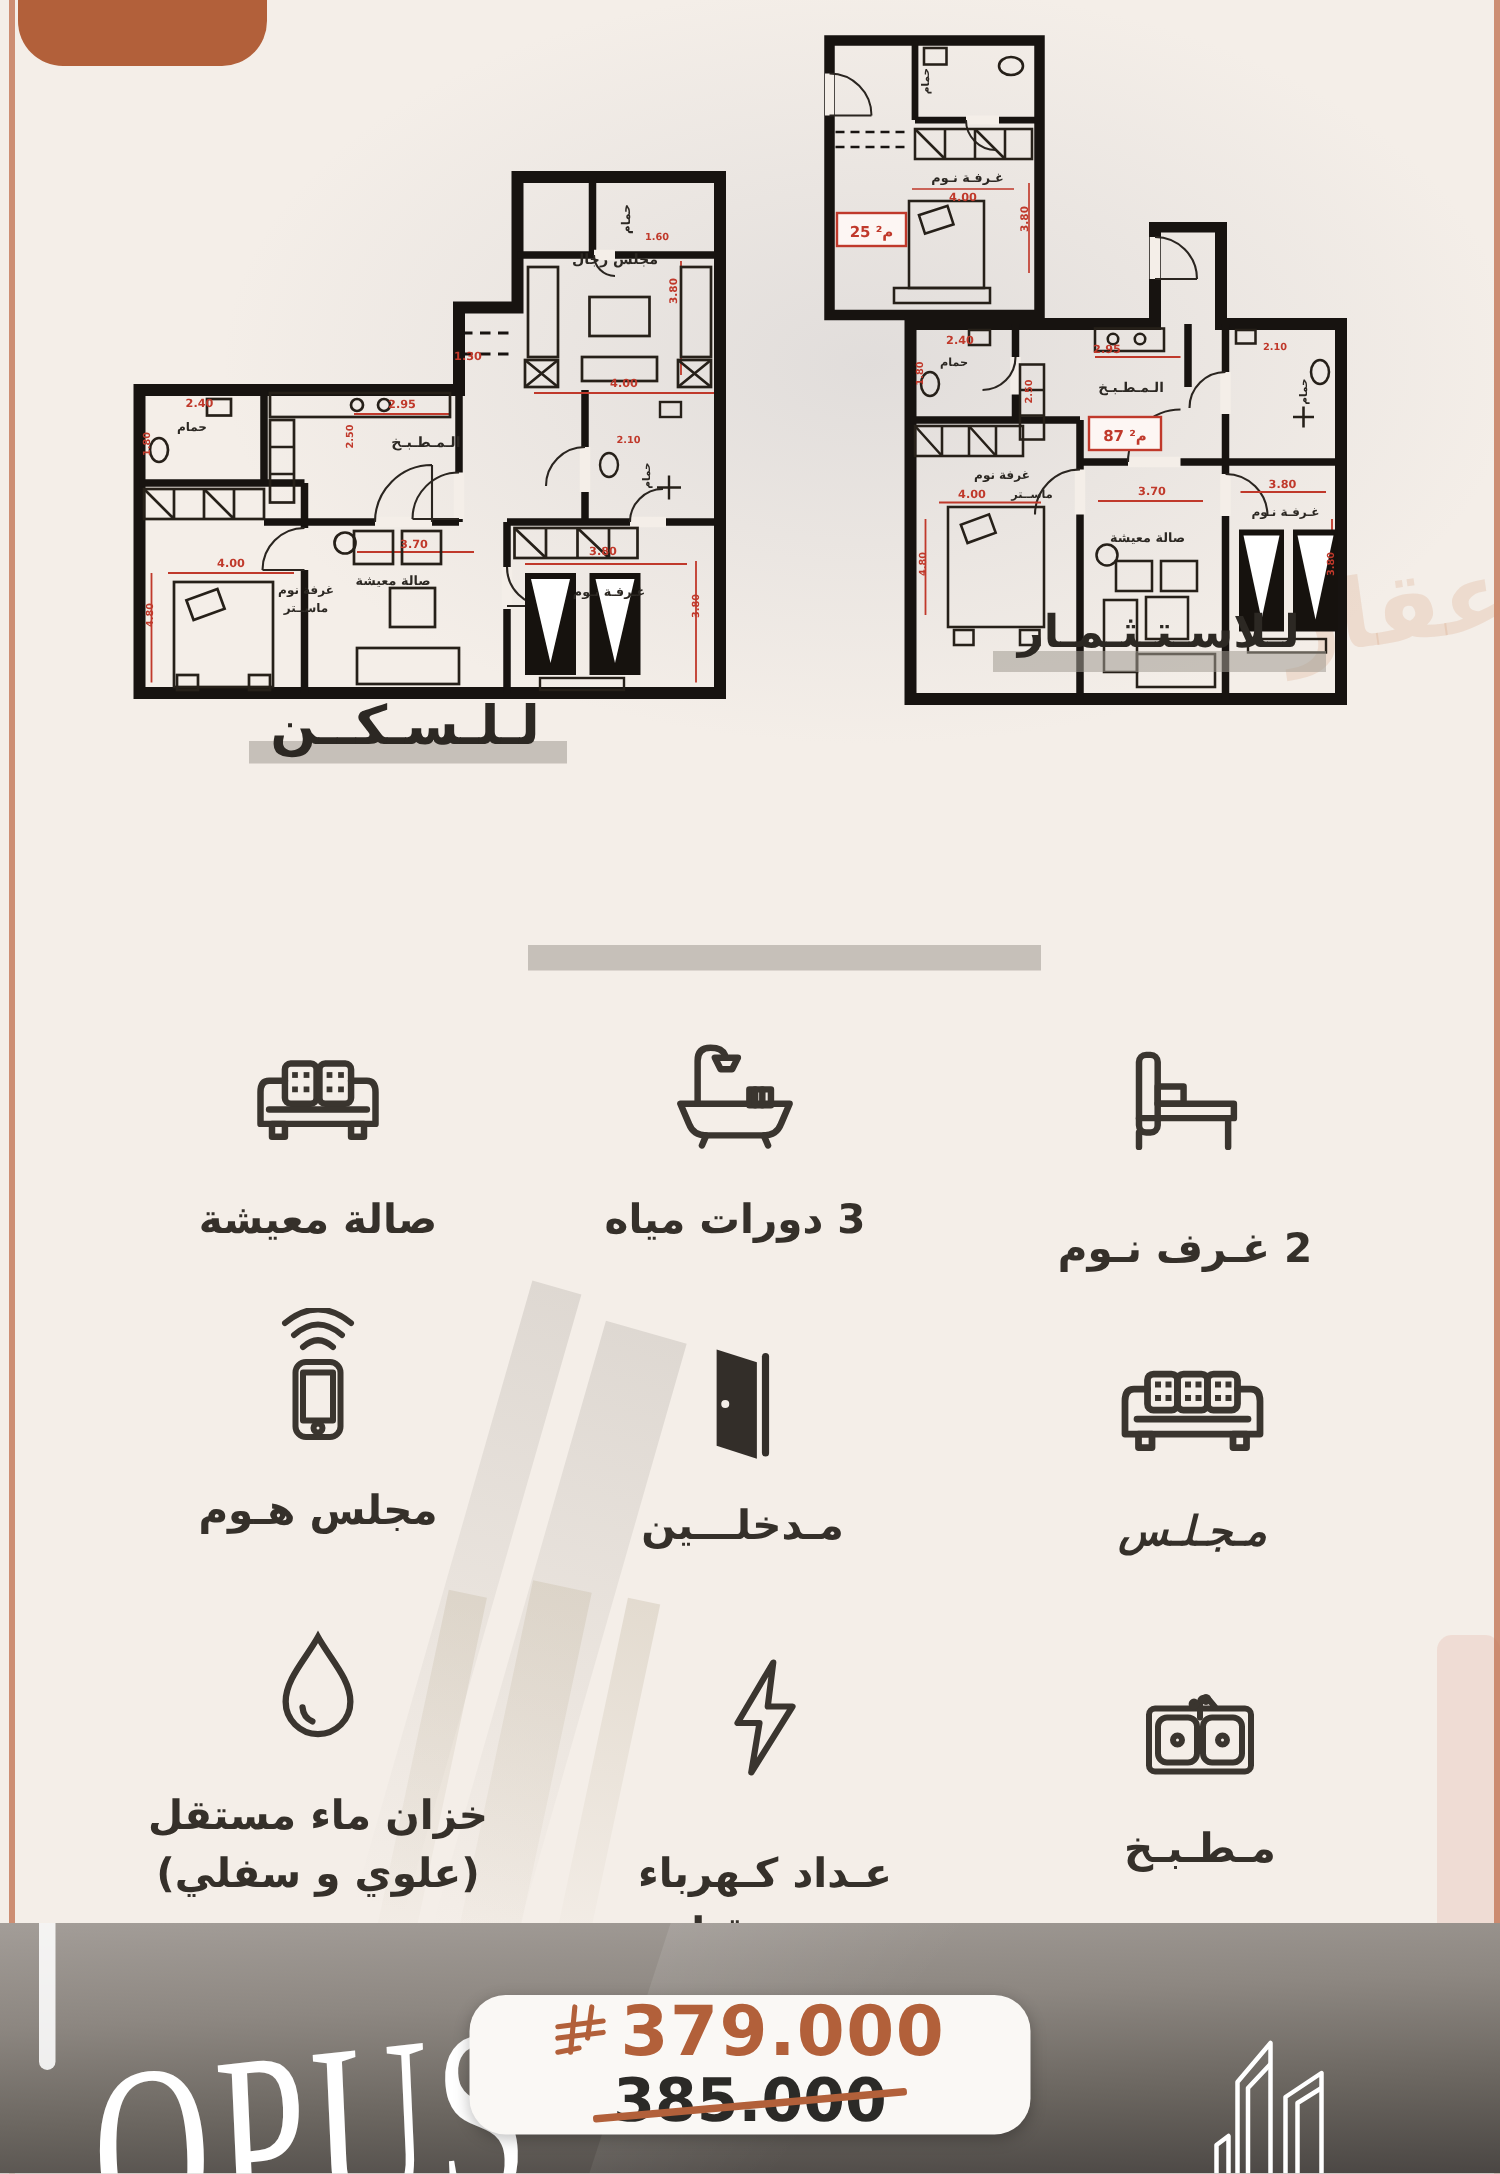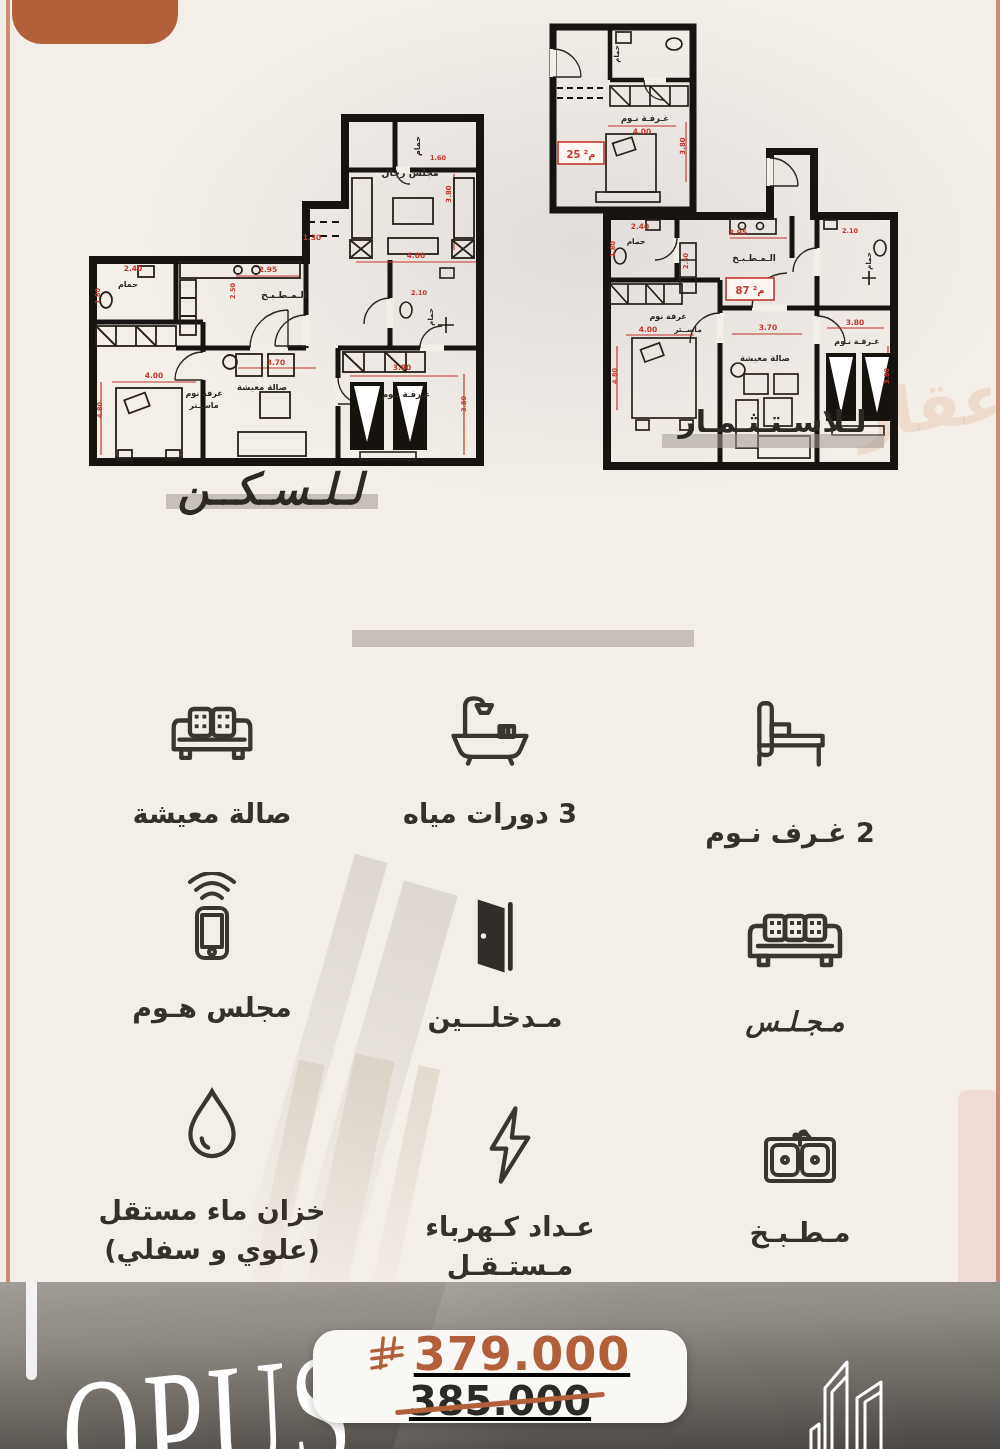--- a/index.html
+++ b/index.html
@@ -150,21 +150,21 @@
       <text x="116" y="286" fill="#2c2823" font-size="8" font-weight="bold" text-anchor="middle">غرفة نوم</text>
       <text x="116" y="298" fill="#2c2823" font-size="8" font-weight="bold" text-anchor="middle">ماســتر</text>
       <text x="188" y="255" fill="#c0392b" font-size="7.5" font-weight="bold" text-anchor="middle">3.70</text>
       <text x="174" y="280" fill="#2c2823" font-size="8.5" font-weight="bold" text-anchor="middle">صالة معيشة</text>
       <text x="314" y="260" fill="#c0392b" font-size="7.5" font-weight="bold" text-anchor="middle">3.80</text>
       <text x="318" y="287" fill="#2c2823" font-size="8.5" font-weight="bold" text-anchor="middle">غـرفـة نـوم</text>
       <text x="378" y="294" fill="#c0392b" font-size="6.5" font-weight="bold" text-anchor="middle" transform="rotate(-90 378 294)">3.80</text>
     </svg>
 
   <div class="abs gray-bar" style="left:166px;top:494px;width:212px;height:15px;"></div>
-  <div class="abs plan-label" dir="rtl" style="left:150px;top:464px;width:240px;font-size:43px;font-style:italic;">لـلـسـكــن</div>
+  <div class="abs plan-label" dir="rtl" style="left:150px;top:464px;width:240px;font-size:36px;">لـلـسـكــن</div>
 
   <svg class="abs" style="left:548px;top:22px;" width="150" height="195" viewBox="0 0 150 195">
     <g stroke="#171310" fill="none">
       <path d="M5,5 H145 V188 H5 Z" stroke-width="7"></path>
       <path d="M62,5 V58 M62,58 H145" stroke-width="4.5"></path>
     </g>
     <g stroke="#f4eee8" stroke-width="6">
         <path d="M5,27 V55 M96,58 H118"></path>
       </g>
     <g stroke="#171310" stroke-width="1.8" stroke-dasharray="6 4">
@@ -379,21 +379,21 @@
           <rect x="50" y="34" width="26" height="30" rx="6"></rect>
         <circle cx="33" cy="49" r="3"></circle>
           <circle cx="63" cy="49" r="3"></circle>
         <path d="M48,34 V24 Q48,20 53,21 L58,27"></path>
           <circle cx="44" cy="25" r="1.6" fill="#3a352f"></circle>
           <circle cx="52" cy="22" r="1.6" fill="#3a352f"></circle>
       </svg>
     </div>
     <div class="lb" dir="rtl">مـطـبـخ</div>
   </div>
-  <div class="abs cell" style="left:360px;top:1075px;">
+  <div class="abs cell" style="left:360px;top:1075px;gap:23px;">
     <div class="ic" style="margin-top:16px;">
       <svg width="88" height="92" viewBox="0 0 96 96" fill="none" stroke="#3a352f" stroke-width="4.5" stroke-linejoin="round">
         <polygon points="54,8 28,52 44,52 38,88 68,40 50,40"></polygon>
       </svg>
     </div>
     <div class="lb" dir="rtl">
       <div>عـداد كـهرباء</div>
       <div>مـستـقـل</div>
     </div>
   </div>
@@ -408,21 +408,21 @@
       <div>خزان ماء مستقل</div>
       <div>(علوي و سفلي)</div>
     </div>
   </div>
 
   <div class="abs band">
     <div class="abs band-streak" style="left:420px;top:0;width:260px;height:167px;transform:skewX(-18deg);"></div>
     <div class="abs white-bar" style="left:26px;top:0;width:11px;height:98px;"></div>
     <div class="abs opus" style="left:58px;top:62px;">OPUS</div>
 
-    <div class="abs price-card" style="left:313px;top:48px;width:374px;height:93px;text-decoration:underline;">
+    <div class="abs price-card" style="left:313px;top:48px;width:374px;height:93px;">
       <div class="price-now">
         <svg width="34" height="38" viewBox="0 0 36 38" fill="none" stroke="#b2603a" stroke-width="3.6" stroke-linecap="round">
           <path d="M14,2 L11,34 M26,2 L23,24"></path>
           <path d="M2,16 L34,12 M2,24 L34,20 M2,34 L17,31"></path>
         </svg>
         <span>379.000</span>
       </div>
       <div class="price-old">
         <span>385.000</span>
         <span class="strike"></span>

